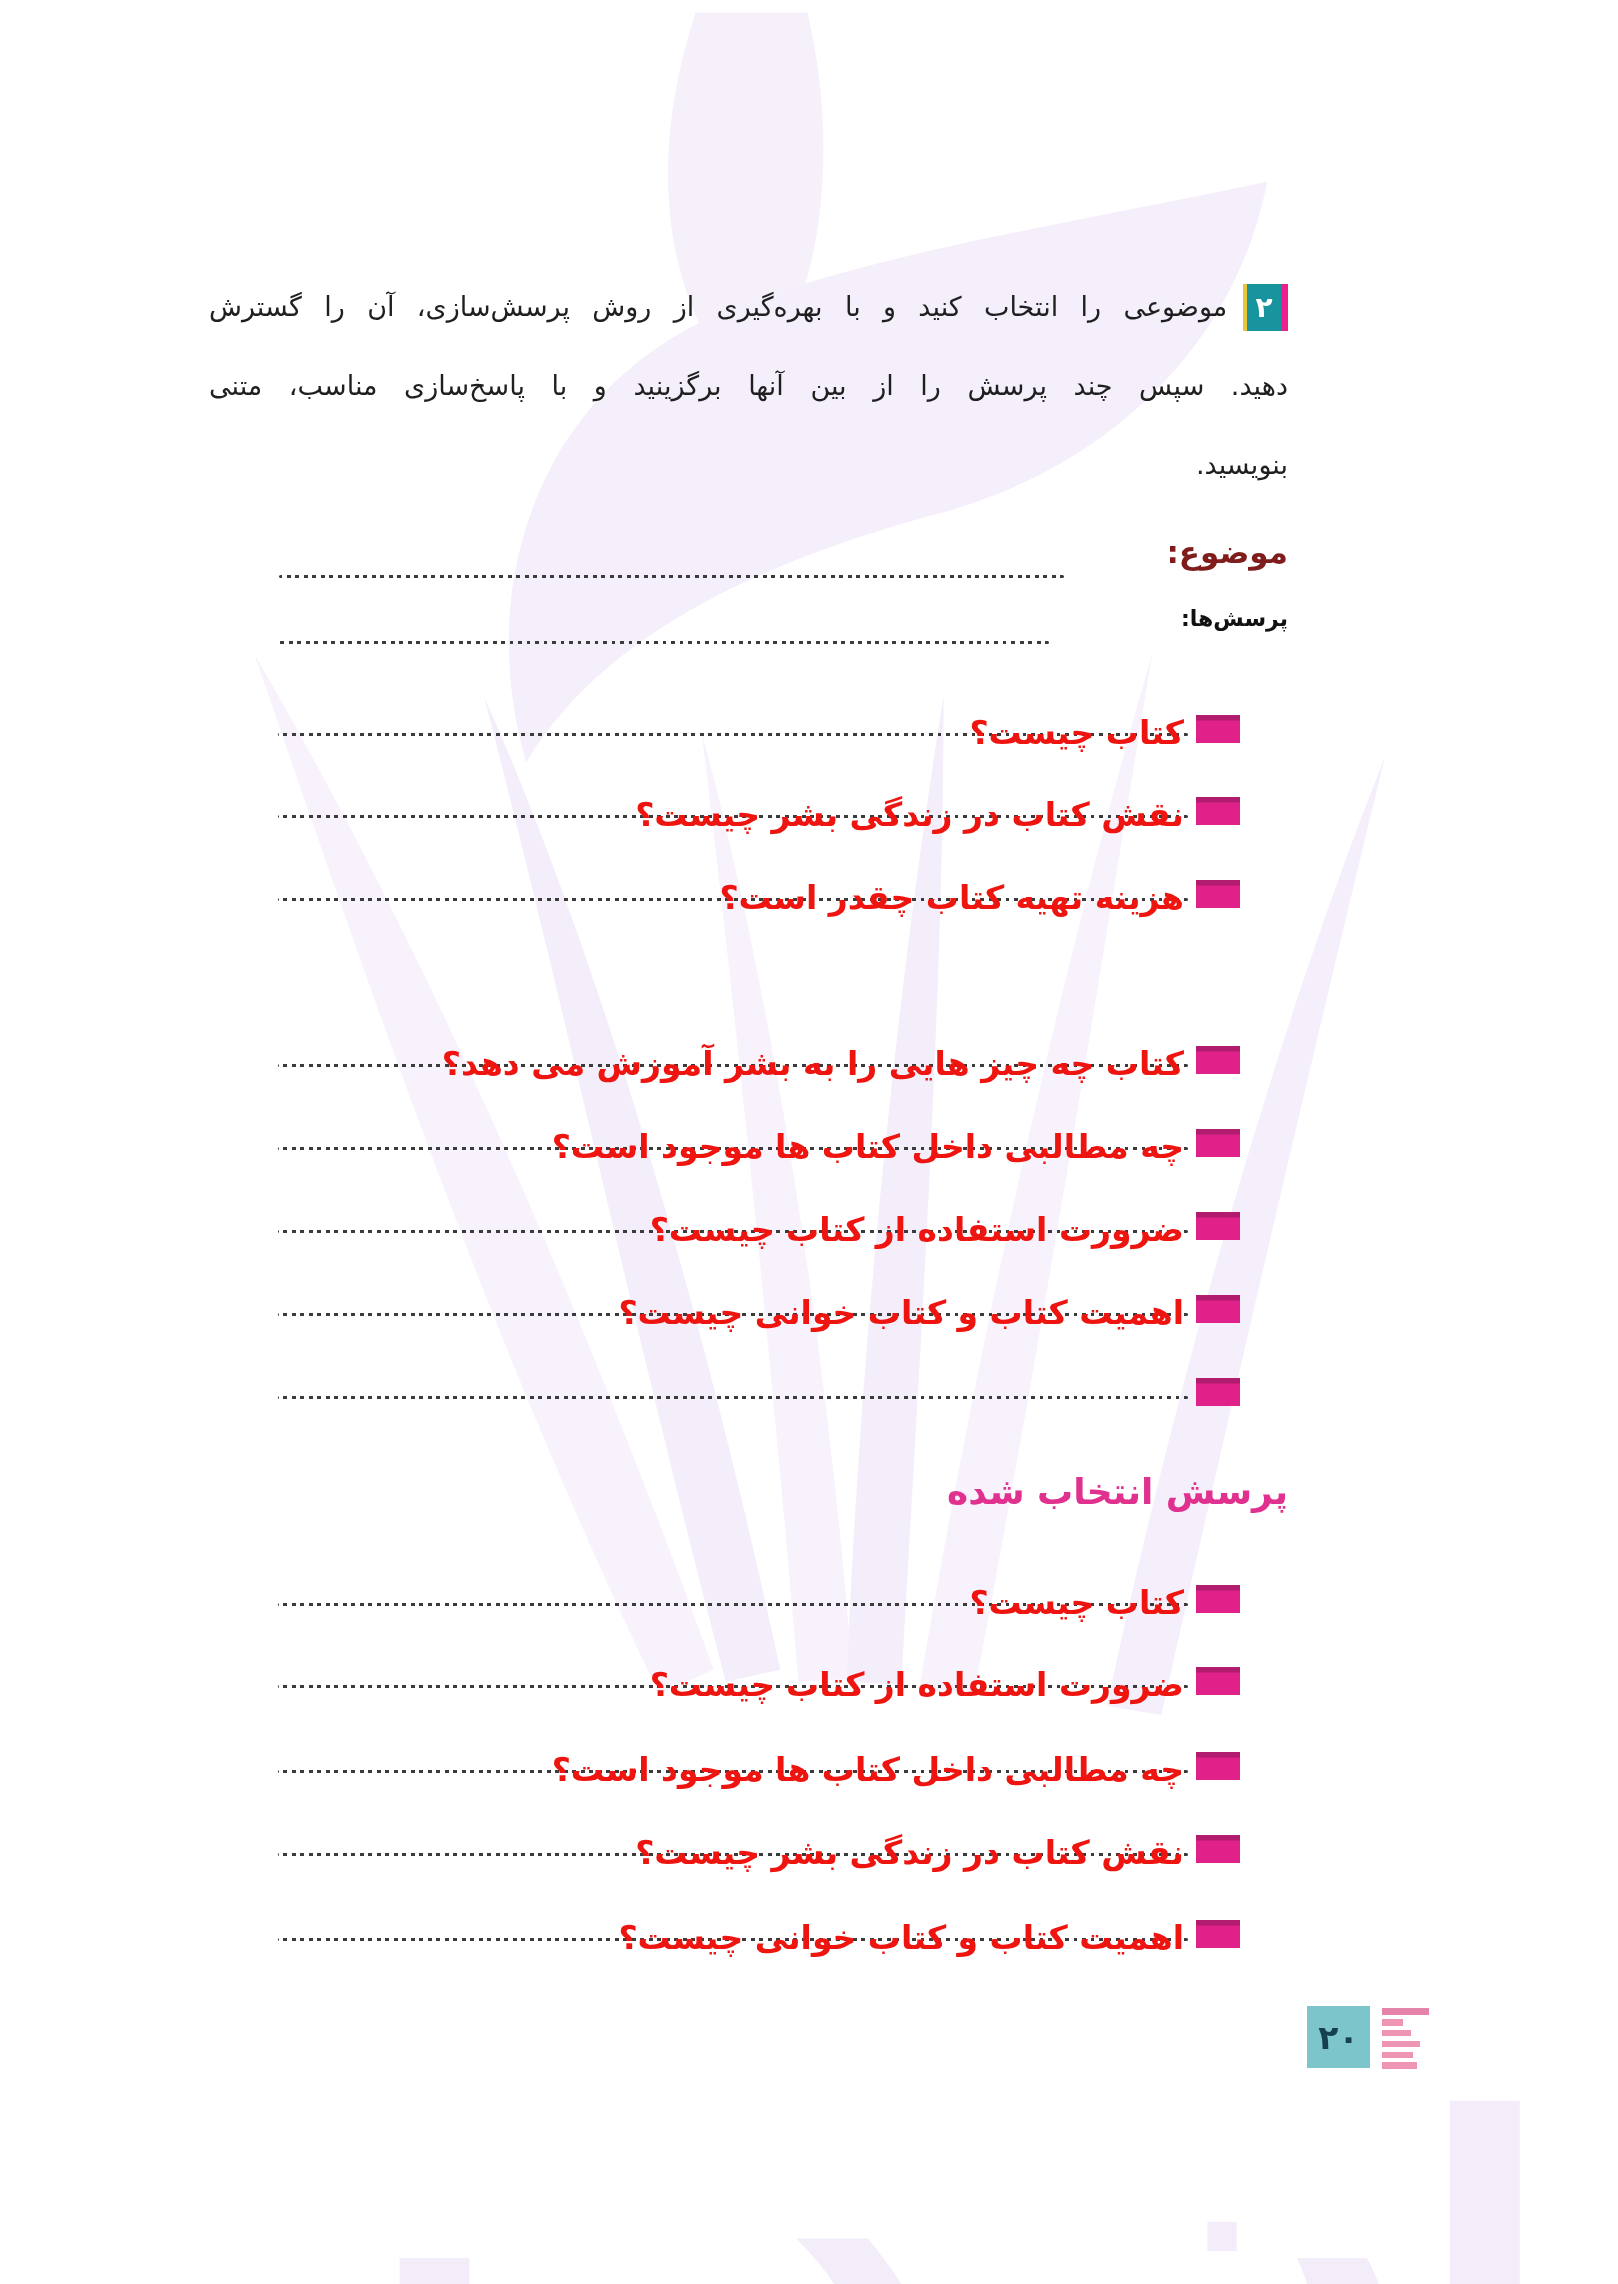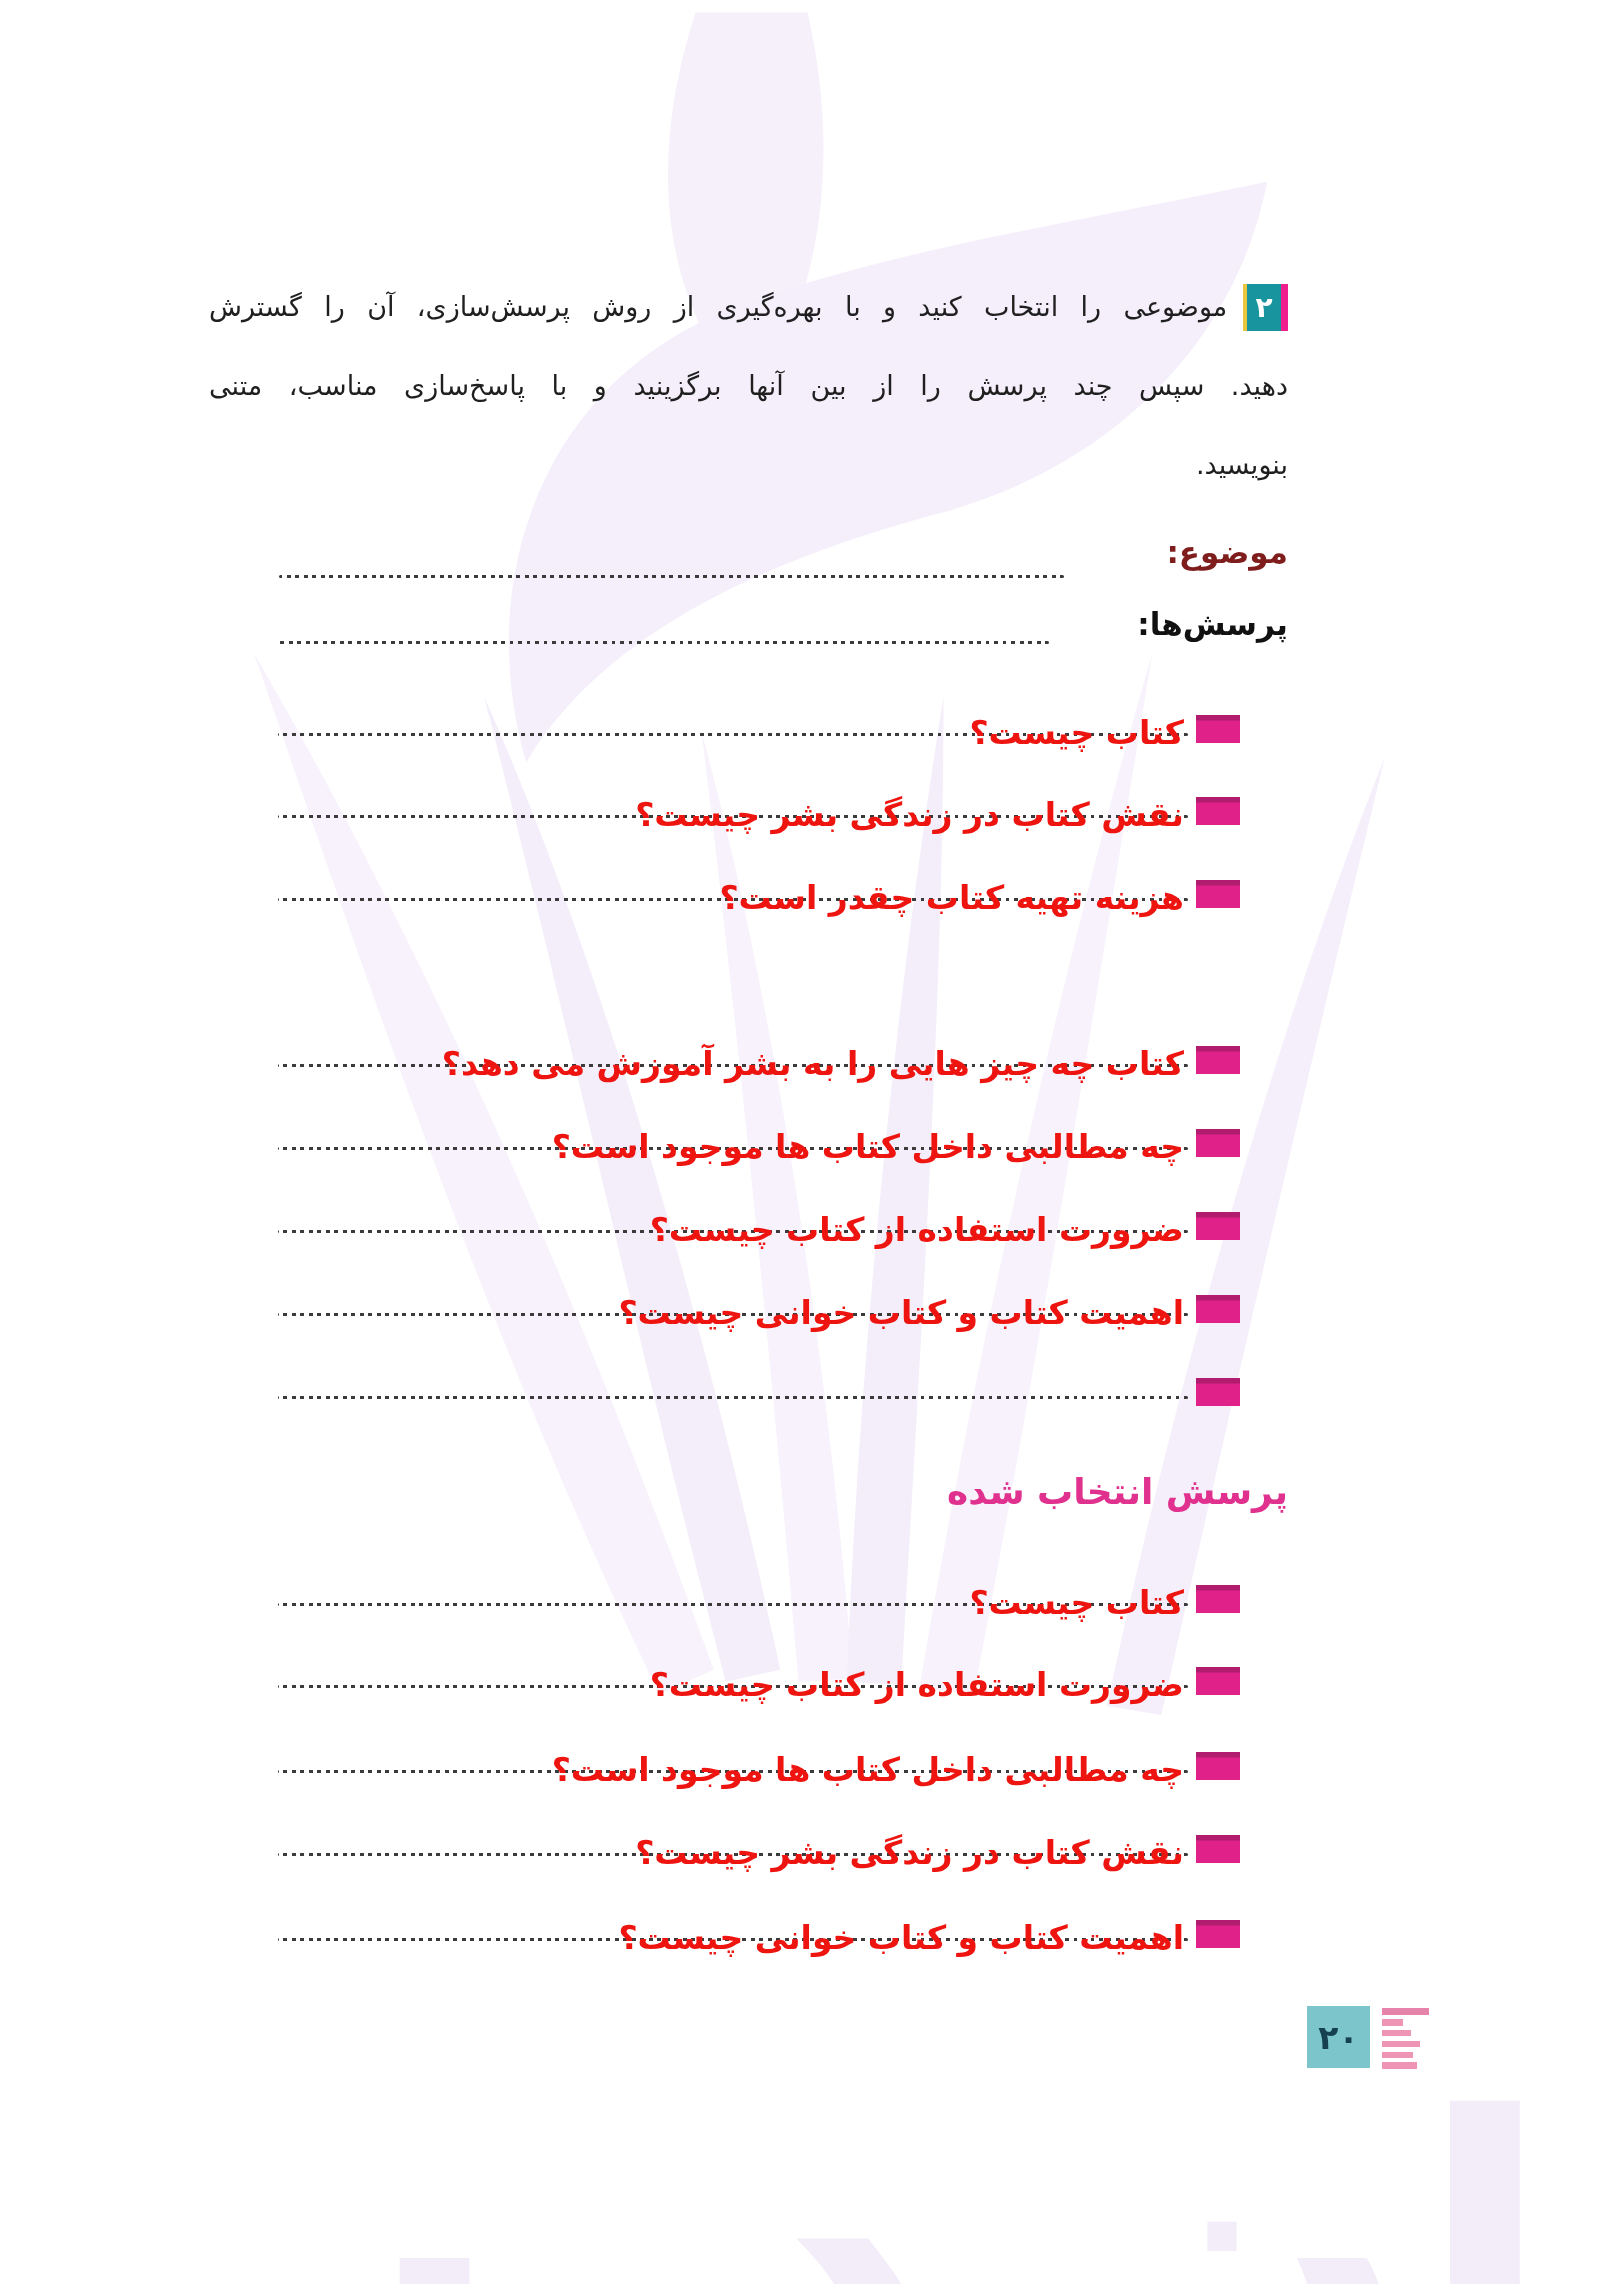--- a/index.html
+++ b/index.html
@@ -39,21 +39,21 @@
     background-image:repeating-linear-gradient(to left,#3b3b3b 0px,#3b3b3b 3.6px,transparent 3.6px,transparent 8.5px);
   }
 
   
   .topic-row{position:absolute;top:523px;right:330px;left:209px;height:73px;}
   .topic-row .label{position:absolute;top:11px;right:0;font-size:31px;font-weight:bold;color:#7f1d1d;}
   .topic-row .dots{left:70px;right:224px;bottom:18px;}
   .topic-row .answer{position:absolute;top:0px;right:230px;font-size:38px;font-weight:bold;color:#ee1510;}
 
   .qlabel-row{position:absolute;top:596px;right:330px;left:209px;height:67px;}
-  .qlabel-row .label{position:absolute;top:9.7px;right:0;font-size:31px;font-weight:bold;color:#111;}
+  .qlabel-row .label{position:absolute;top:9.7px;right:0;font-size:22px;font-weight:bold;color:#111;}
   .qlabel-row .dots{left:70px;right:239px;bottom:19.4px;}
 
   
   .q-row{position:absolute;left:278px;right:378px;height:61px;}
   .q-row .dots{left:0;right:52px;bottom:17px;}
   .q-row .bullet{
     position:absolute;right:0;bottom:9.7px;width:44px;height:28px;
     background:#e0218a;box-shadow:inset 0 5.4px 0 rgba(90,20,60,.35);
   }
   .q-row .q-text{

